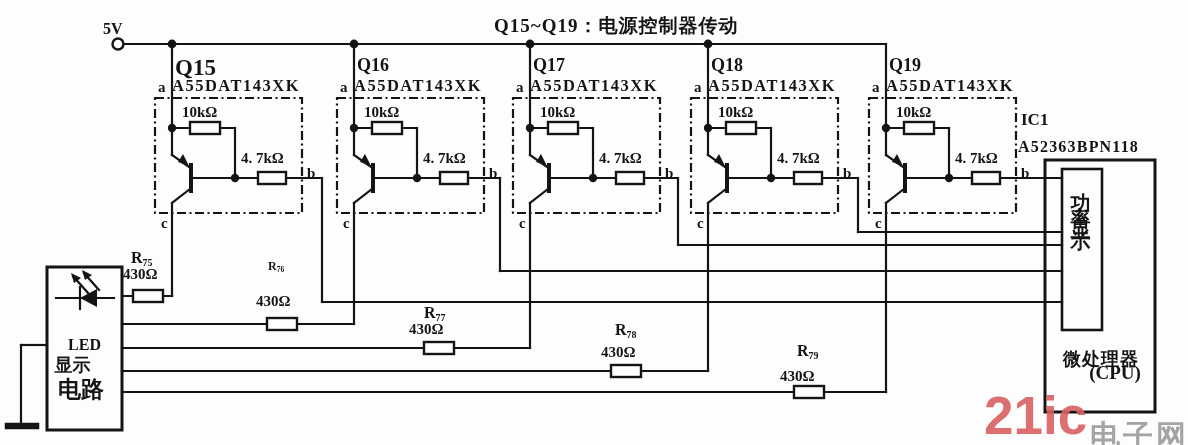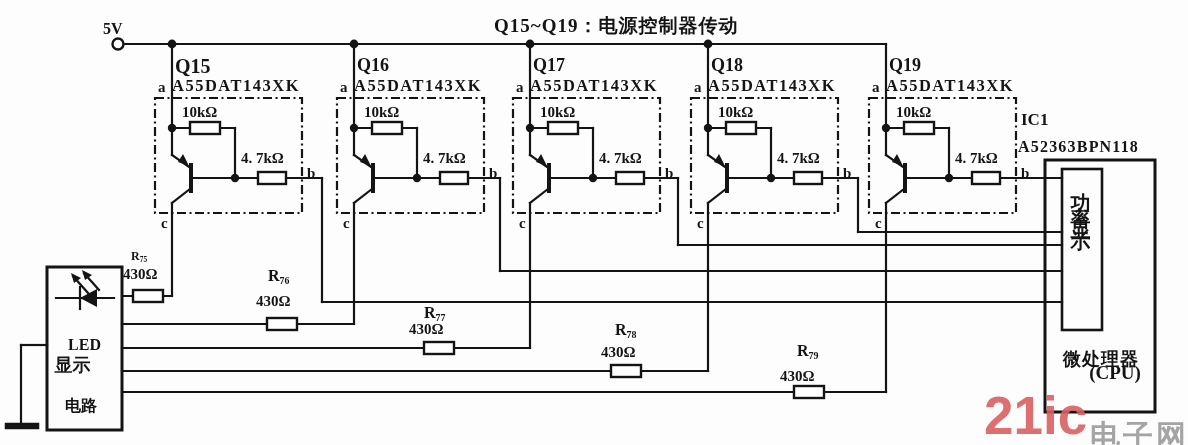--- a/index.html
+++ b/index.html
@@ -173,21 +173,21 @@
       <rect class="res" x="972" y="172" width="28" height="12"></rect>
       <rect class="res" x="794" y="386" width="30" height="12"></rect>
       <circle class="dot" cx="886" cy="128" r="4.2"></circle>
       <circle class="dot" cx="949" cy="178" r="4.2"></circle>
     </g>
   </svg>
 
   <span class="t" style="left:494px;top:16px;font-size:19px;letter-spacing:1px;">Q15~Q19：电源控制器传动</span>
   <span class="t" style="left:103px;top:21px;font-size:16px;">5V</span>
 
-  <span class="t" style="left:175px;top:56px;font-size:20px;">Q15</span>
+  <span class="t" style="left:175px;top:56px;font-size:23px;">Q15</span>
   <span class="t" style="left:172px;top:78px;font-size:16.5px;letter-spacing:1.5px;">A55DAT143XK</span>
   <span class="t" style="left:158px;top:80px;font-size:15px;">a</span>
   <span class="t" style="left:182px;top:105px;font-size:15px;">10kΩ</span>
   <span class="t" style="left:241px;top:151px;font-size:15px;">4. 7kΩ</span>
   <span class="t" style="left:307px;top:166px;font-size:15px;">b</span>
   <span class="t" style="left:161px;top:216px;font-size:15px;">c</span>
 
   <span class="t" style="left:357px;top:56px;font-size:18px;">Q16</span>
   <span class="t" style="left:354px;top:78px;font-size:16.5px;letter-spacing:1.5px;">A55DAT143XK</span>
   <span class="t" style="left:340px;top:80px;font-size:15px;">a</span>
@@ -213,34 +213,34 @@
   <span class="t" style="left:697px;top:216px;font-size:15px;">c</span>
 
   <span class="t" style="left:889px;top:56px;font-size:18px;">Q19</span>
   <span class="t" style="left:886px;top:78px;font-size:16.5px;letter-spacing:1.5px;">A55DAT143XK</span>
   <span class="t" style="left:872px;top:80px;font-size:15px;">a</span>
   <span class="t" style="left:896px;top:105px;font-size:15px;">10kΩ</span>
   <span class="t" style="left:955px;top:151px;font-size:15px;">4. 7kΩ</span>
   <span class="t" style="left:1021px;top:166px;font-size:15px;">b</span>
   <span class="t" style="left:875px;top:216px;font-size:15px;">c</span>
 
-  <span class="t" style="left:131px;top:250px;font-size:12px;"><span>R</span><sub>75</sub></span>
+  <span class="t" style="left:131px;top:250px;font-size:16px;"><span>R</span><sub>75</sub></span>
   <span class="t" style="left:123px;top:267px;font-size:15px;">430Ω</span>
-  <span class="t" style="left:268px;top:268px;font-size:16px;"><span>R</span><sub>76</sub></span>
+  <span class="t" style="left:268px;top:260px;font-size:12px;"><span>R</span><sub>76</sub></span>
   <span class="t" style="left:256px;top:294px;font-size:15px;">430Ω</span>
   <span class="t" style="left:424px;top:305px;font-size:16px;"><span>R</span><sub>77</sub></span>
   <span class="t" style="left:409px;top:322px;font-size:15px;">430Ω</span>
   <span class="t" style="left:615px;top:322px;font-size:16px;"><span>R</span><sub>78</sub></span>
   <span class="t" style="left:601px;top:345px;font-size:15px;">430Ω</span>
   <span class="t" style="left:797px;top:343px;font-size:16px;"><span>R</span><sub>79</sub></span>
   <span class="t" style="left:780px;top:369px;font-size:15px;">430Ω</span>
 
   <span class="t ctr" style="left:47px;top:337px;width:75px;font-size:16px;text-align:center;">LED</span>
   <span class="t ctr" style="left:47px;top:356px;width:51px;font-size:18px;">显示</span>
-  <span class="t ctr" style="left:47px;top:378px;width:68px;font-size:16px;margin-top:20px;">电路</span>
+  <span class="t ctr" style="left:47px;top:378px;width:68px;font-size:23px;">电路</span>
 
   <span class="t" style="left:1021px;top:111px;font-size:17px;">IC1</span>
   <span class="t" style="left:1018px;top:139px;font-size:16px;letter-spacing:1.2px;">A52363BPN118</span>
   <span class="t vert" style="left:1071px;top:177px;font-size:20px;">功率显示</span>
   <span class="t ctr" style="left:1045px;top:342px;width:112px;font-size:18px;letter-spacing:1px;margin-top:8px;">微处理器</span>
   <span class="t ctr" style="left:1045px;top:363px;width:96px;font-size:19px;padding-left:22px;">(CPU)</span>
 
   <span class="t wm wm-site" style="left:1090px;top:387px;">电子网</span>
   <span class="t wm wm-brand" style="left:984px;top:389px;">21ic</span>
 

